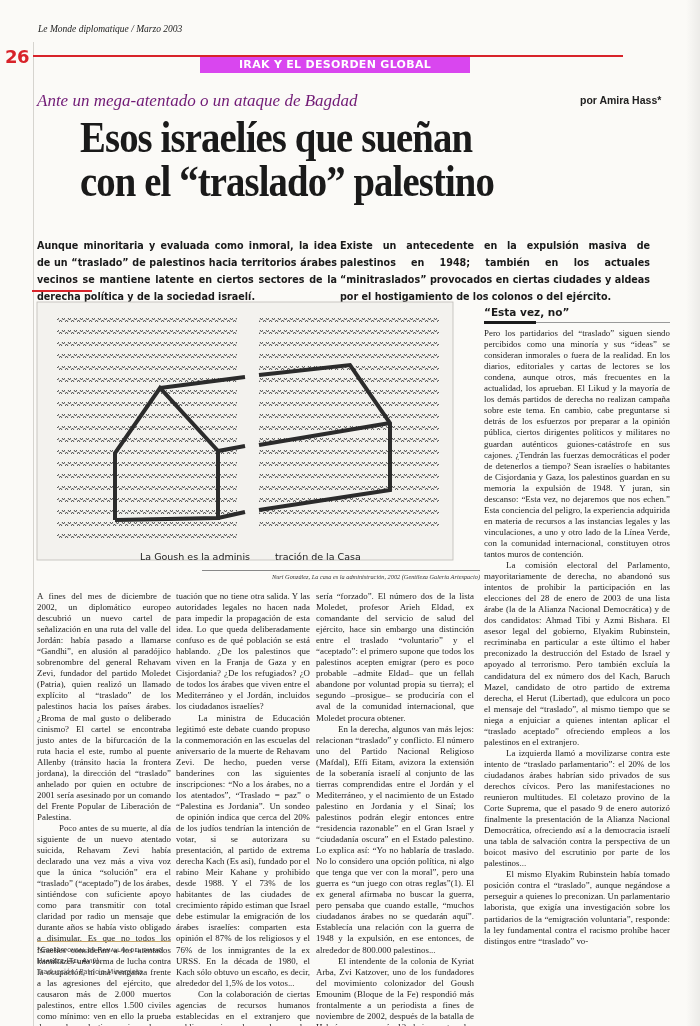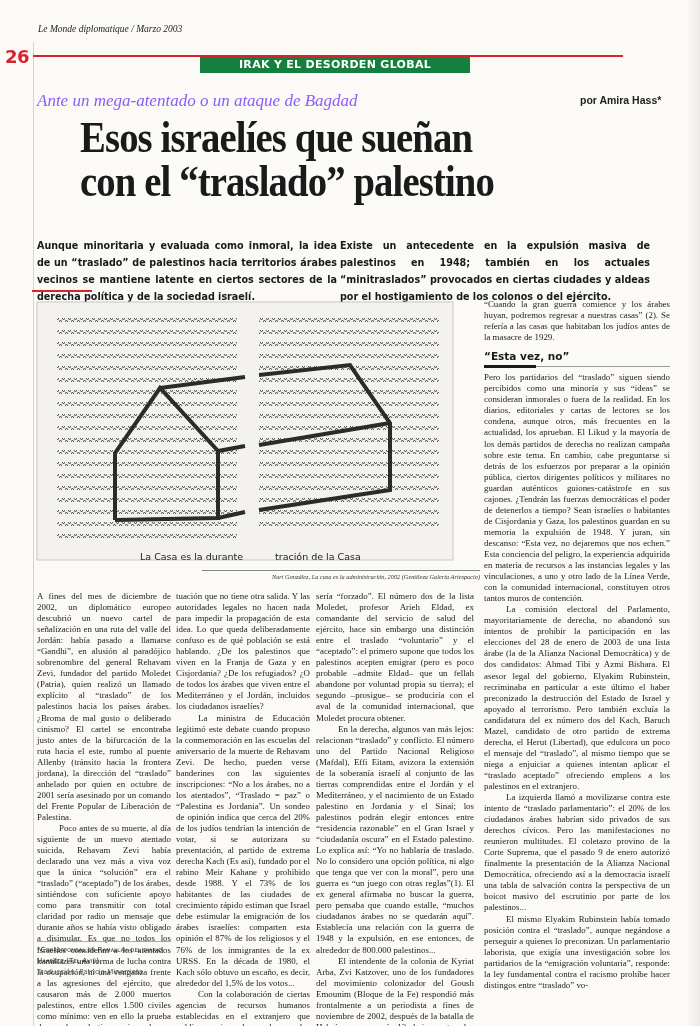--- a/index.html
+++ b/index.html
@@ -11,24 +11,24 @@
   }
   .abs { position:absolute; }
   .page-shadow { position:absolute; right:0; top:0; width:14px; height:1026px;
     background:linear-gradient(to right, rgba(0,0,0,0), rgba(0,0,0,0.06)); }
   .left-rule { position:absolute; left:33px; top:42px; width:1px; height:984px; background:#d6d4cf; }
 
   
   .page-num { left:5px; top:46px; font-family:"DejaVu Sans", sans-serif; font-weight:bold; font-size:18px; color:#d8232a; letter-spacing:-0.5px;text-align:center;}
   .masthead { left:38px; top:24px; font-style:italic; font-size:9.5px; color:#222; }
   .top-rule { left:33px; top:55px; width:590px; height:2px; background:#d8232a; }
-  .section-bar { left:200px; top:57px; width:270px; height:16px; background:#15803d; color:#fff;
+  .section-bar { left:200px; top:57px; width:270px; height:16px; background:#d946ef; color:#fff;
     font-family:"DejaVu Sans", sans-serif; font-weight:bold; font-size:11px; text-align:center; line-height:16px; letter-spacing:0.3px;}
 
-  .kicker { left:37px; top:91px; font-style:italic; font-size:17px; color:#8b5cf6; }
+  .kicker { left:37px; top:91px; font-style:italic; font-size:17px; color:#701a75; }
   .byline { left:580px; top:94px; font-family:Liberation Sans, sans-serif; font-weight:bold; font-size:10.5px; color:#222; }
 
   .headline { left:80px; top:116px; width:560px; font-family:"Liberation Serif", serif; font-weight:bold;
     font-size:44px; line-height:44px; letter-spacing:-1px; color:#1a1a1a; transform:scaleX(0.88); transform-origin:left top;}
 
   
   .deck { top:237px; font-family:"DejaVu Sans", sans-serif; font-weight:bold; font-size:9.6px; line-height:17px; color:#1a1a1a; text-align:justify; }
   .deck-1 { left:37px; width:300px; }
   .deck-2 { left:340px; width:310px; }
   .red-accent { left:32px; top:290px; width:60px; height:2px; background:#d8232a; }
@@ -136,21 +136,21 @@
       <line x1="183" y1="151" x2="210" y2="146"></line>
       <line x1="183" y1="218" x2="210" y2="212"></line>
     </g>
 
     <g stroke="#2b2b2b" stroke-width="4" fill="none" stroke-linejoin="miter">
       <polyline points="224,75 315,65 355,123 355,190 224,210"></polyline>
       <line x1="224" y1="145" x2="355" y2="123"></line>
     </g>
   </svg>
 </div>
-<div class="abs art-caption">La Casa es la durante</div>
+<div class="abs art-caption">La Goush es la adminis</div>
 <div class="abs art-caption-2">tración de la Casa</div>
 <div class="abs credit-rule"></div>
 <div class="abs credit">Nuri González, La casa es la administración, 2002 (Gentileza Galería Artespacio)</div>
 
 <div class="abs col c1">
   <p>A fines del mes de diciembre de 2002, un diplomático europeo descubrió un nuevo cartel de señalización en una ruta del valle del Jordán: había pasado a llamarse “Gandhi”, en alusión al paradójico sobrenombre del general Rehavam Zevi, fundador del partido Moledet (Patria), quien realizó un llamado explícito al “traslado” de los palestinos hacia los países árabes. ¿Broma de mal gusto o deliberado cinismo? El cartel se encontraba justo antes de la bifurcación de la ruta hacia el este, rumbo al puente Allenby (tránsito hacia la frontera jordana), la dirección del “traslado” anhelado por quien en octubre de 2001 sería asesinado por un comando del Frente Popular de Liberación de Palestina.</p>
   <p class="ind">Poco antes de su muerte, al día siguiente de un nuevo atentado suicida, Rehavam Zevi había declarado una vez más a viva voz que la única “solución” era el “traslado” (“aceptado”) de los árabes, sintiéndose con suficiente apoyo como para transmitir con total claridad por radio un mensaje que durante años se había visto obligado a disimular. Es que no todos los israelíes consideran a los atentados kamikazes una forma de lucha contra la ocupación, ni una venganza frente a las agresiones del ejército, que causaron más de 2.000 muertos palestinos, entre ellos 1.500 civiles como mínimo: ven en ello la prueba de que los palestinos quieren borrar del mapa a Israel y “matar a los judíos porque son judíos”.</p>
 
 </div>
 
@@ -166,20 +166,19 @@
   <p class="ind">Con la colaboración de ciertas agencias de recursos humanos establecidas en el extranjero que publican avisos de empleo en los diarios árabes, militantes del partido Moledet ofrecen trabajo en el extranjero a los palestinos. Buscan así demostrar que es posible, legal e incluso “humano” “estimular la emigración”. Pero todos coinciden en que un “traslado voluntario” de cientos de miles de personas es impensable: necesariamente</p>
 </div>
 
 <div class="abs col c3">
   <p>sería “forzado”. El número dos de la lista Moledet, profesor Arieh Eldad, ex comandante del servicio de salud del ejército, hace sin embargo una distinción entre el traslado “voluntario” y el “aceptado”: el primero supone que todos los palestinos acepten emigrar (pero es poco probable –admite Eldad– que un fellah abandone por voluntad propia su tierra); el segundo –prosigue– se produciría con el aval de la comunidad internacional, que Moledet procura obtener.</p>
   <p class="ind">En la derecha, algunos van más lejos: relacionan “traslado” y conflicto. El número uno del Partido Nacional Religioso (Mafdal), Effi Eitam, avizora la extensión de la soberanía israelí al conjunto de las tierras comprendidas entre el Jordán y el Mediterráneo, y el nacimiento de un Estado palestino en Jordania y el Sinaí; los palestinos podrán elegir entonces entre “residencia razonable” en el Gran Israel y “ciudadanía oscura” en el Estado palestino. Lo explica así: “Yo no hablaría de traslado. No lo considero una opción política, ni algo que tenga que ver con la moral”, pero una guerra es “un juego con otras reglas”(1). El ex general afirmaba no buscar la guerra, pero pensaba que cuando estalle, “muchos ciudadanos árabes no se quedarán aquí”. Establecía una relación con la guerra de 1948 y la expulsión, en ese entonces, de alrededor de 800.000 palestinos...</p>
   <p class="ind">El intendente de la colonia de Kyriat Arba, Zvi Katzover, uno de los fundadores del movimiento colonizador del Goush Emounim (Bloque de la Fe) respondió más frontalmente a un periodista a fines de noviembre de 2002, después de la batalla de Hebrón que causó 12 bajas entre los soldados israelíes y 3 entre los palestinos:</p>
 </div>
 
 <div class="abs col c4">
-  <p>“Cuando la gran guerra comience y los árabes huyan, podremos regresar a nuestras casas” (2). Se refería a las casas que habitaban los judíos antes de la masacre de 1929.</p>
   <div class="subhead">“Esta vez, no”</div>
   <div class="subhead-rule"></div>
   <p>Pero los partidarios del “traslado” siguen siendo percibidos como una minoría y sus “ideas” se consideran inmorales o fuera de la realidad. En los diarios, editoriales y cartas de lectores se los condena, aunque otros, más frecuentes en la actualidad, los aprueban. El Likud y la mayoría de los demás partidos de derecha no realizan campaña sobre este tema. En cambio, cabe preguntarse si detrás de los esfuerzos por preparar a la opinión pública, ciertos dirigentes políticos y militares no guardan auténticos guiones-catástrofe en sus cajones. ¿Tendrán las fuerzas democráticas el poder de detenerlos a tiempo? Sean israelíes o habitantes de Cisjordania y Gaza, los palestinos guardan en su memoria la expulsión de 1948. Y juran, sin descanso: “Esta vez, no dejaremos que nos echen.” Esta conciencia del peligro, la experiencia adquirida en materia de recursos a las instancias legales y las vinculaciones, a uno y otro lado de la Línea Verde, con la comunidad internacional, constituyen otros tantos muros de contención.</p>
   <p class="ind">La comisión electoral del Parlamento, mayoritariamente de derecha, no abandonó sus intentos de prohibir la participación en las elecciones del 28 de enero de 2003 de una lista árabe (la de la Alianza Nacional Democrática) y de dos candidatos: Ahmad Tibi y Azmi Bishara. El asesor legal del gobierno, Elyakim Rubinstein, recriminaba en particular a este último el haber preconizado la destrucción del Estado de Israel y apoyado al terrorismo. Pero también excluía la candidatura del ex número dos del Kach, Baruch Mazel, candidato de otro partido de extrema derecha, el Herut (Libertad), que edulcora un poco el mensaje del “traslado”, al mismo tiempo que se niega a enjuiciar a quienes intentan aplicar el “traslado aceptado” ofreciendo empleos a los palestinos en el extranjero.</p>
   <p class="ind">La izquierda llamó a movilizarse contra este intento de “traslado parlamentario”: el 20% de los ciudadanos árabes habrían sido privados de sus derechos cívicos. Pero las manifestaciones no reunieron multitudes. El coletazo provino de la Corte Suprema, que el pasado 9 de enero autorizó finalmente la presentación de la Alianza Nacional Democrática, ofreciendo así a la democracia israelí una tabla de salvación contra la perspectiva de un boicot masivo del escrutinio por parte de los palestinos...</p>
   <p class="ind">El mismo Elyakim Rubinstein había tomado posición contra el “traslado”, aunque negándose a perseguir a quienes lo preconizan. Un parlamentario laborista, que exigía una investigación sobre los partidarios de la “emigración voluntaria”, responde: la ley fundamental contra el racismo prohíbe hacer distingos entre “traslado” vo-</p>
 </div>
 
 </body></html>

